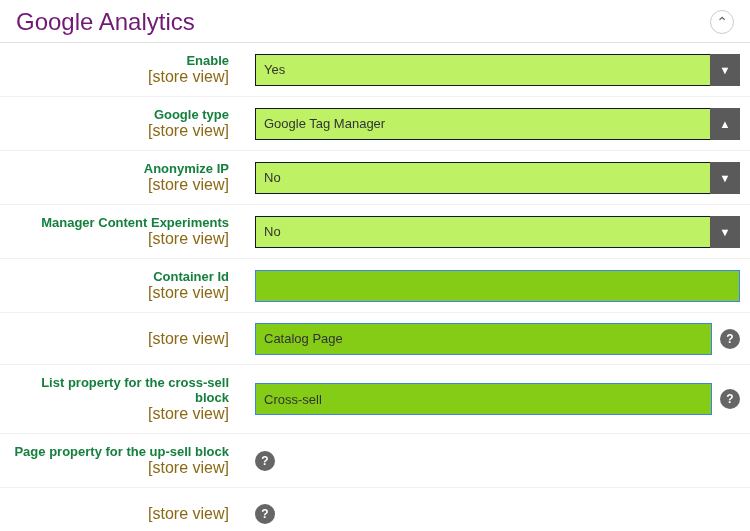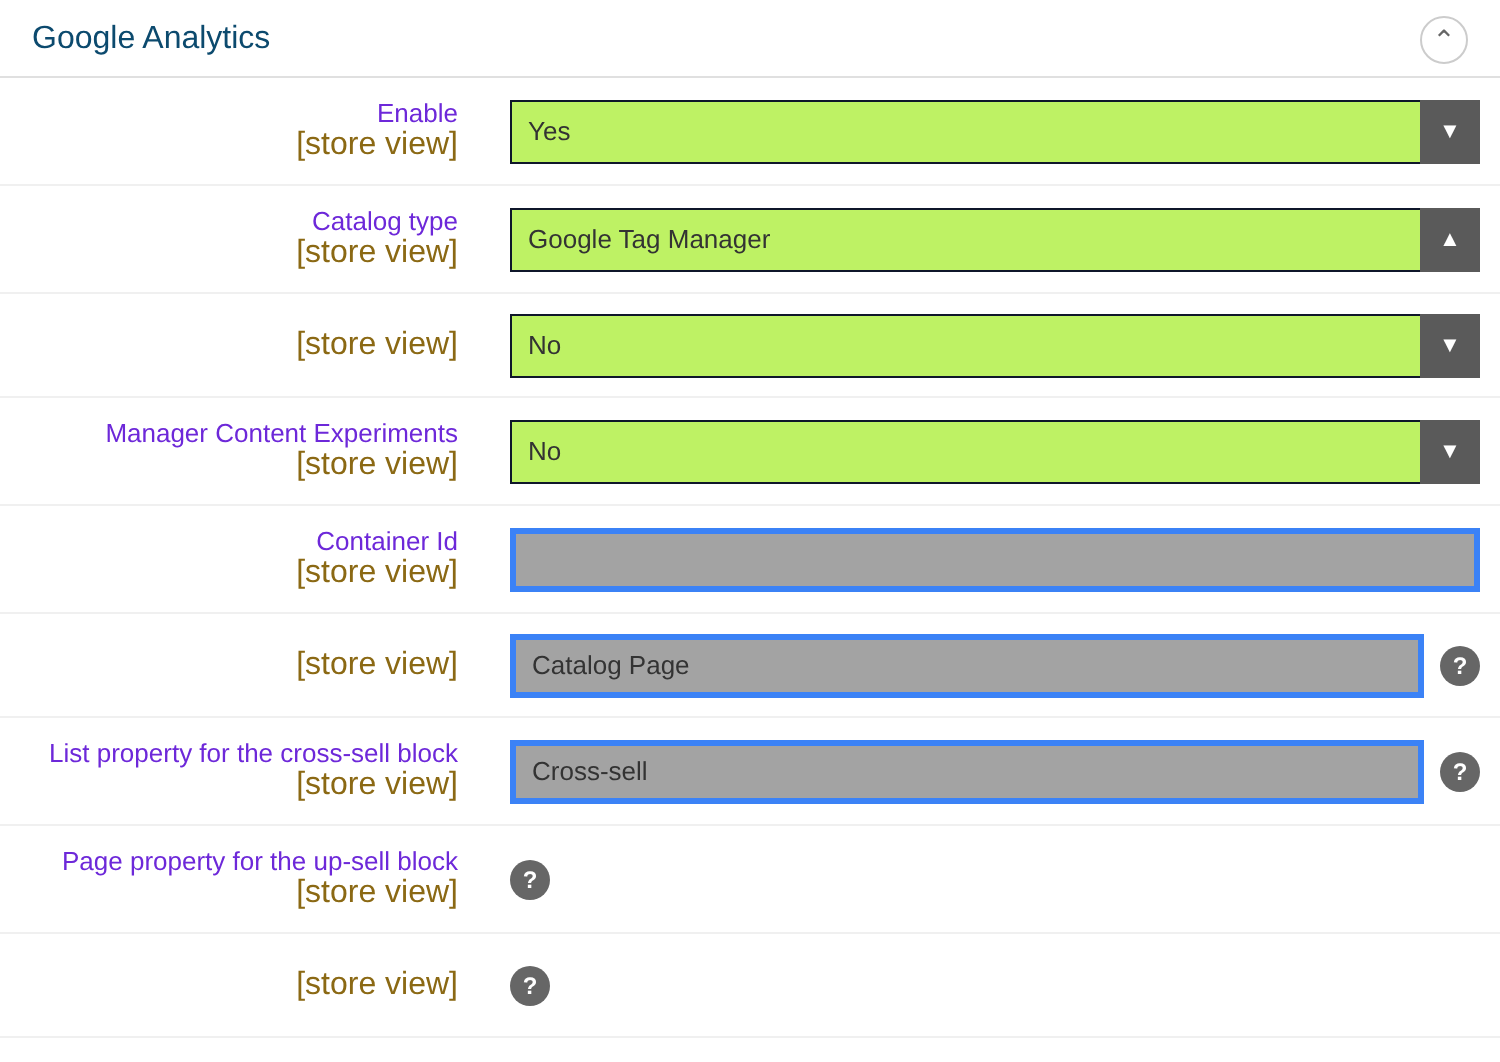--- a/index.html
+++ b/index.html
@@ -14,23 +14,23 @@
 
     .page-header {
       display: flex;
       justify-content: space-between;
       align-items: center;
       padding: 8px 16px 6px 16px;
       border-bottom: 1px solid #e0e0e0;
     }
 
     .page-title {
-      font-size: 16px;
+      font-size: 24px;
       font-weight: 400;
-      color: #0c4a6e;
+      color: #701a75;
     }
 
     .collapse-btn {
       width: 24px;
       height: 24px;
       border: 1px solid #ccc;
       border-radius: 50%;
       background: #fff;
       cursor: pointer;
       display: flex;
@@ -53,22 +53,22 @@
 
     .field-label-cell {
       width: 245px;
       min-width: 245px;
       padding: 10px 16px 10px 10px;
       text-align: right;
       vertical-align: middle;
     }
 
     .field-label {
-      font-weight: 400;
-      color: #6d28d9;
+      font-weight: 700;
+      color: #15803d;
       font-size: 13px;
       display: block;
     }
 
     .store-view {
       color: #8b6914;
       font-size: 16px;
       display: block;
     }
 
@@ -76,22 +76,22 @@
       flex: 1;
       padding: 8px 10px;
       display: flex;
       align-items: center;
       gap: 8px;
     }
 
     .form-input {
       flex: 1;
       height: 32px;
-      border: 3px solid #3b82f6;
-      background: #a3a3a3;
+      border: 1px solid #3b82f6;
+      background: #84cc16;
       padding: 4px 8px;
       font-size: 13px;
       color: #333;
       outline: none;
     }
 
     .select-wrapper {
       flex: 1;
       position: relative;
       display: flex;
@@ -167,32 +167,33 @@
         </div>
         <div class="field-control-cell">
           <div class="select-wrapper">
             <select><option value="Yes">Yes</option><option value="No">No</option></select>
             <div class="select-arrow ">▼</div>
           </div>
         </div>
       </div>
       <div class="form-row">
         <div class="field-label-cell">
-          <span class="field-label">Catalog type</span>
+          <span class="field-label">Google type</span>
           <span class="store-view">[store view]</span>
         </div>
         <div class="field-control-cell">
           <div class="select-wrapper">
             <select><option value="Google Analytics">Google Analytics</option><option value="Google Tag Manager" selected="">Google Tag Manager</option><option value="Universal Analytics">Universal Analytics</option></select>
             <div class="select-arrow up">▲</div>
           </div>
         </div>
       </div>
       <div class="form-row">
         <div class="field-label-cell">
+          <span class="field-label">Anonymize IP</span>
           <span class="store-view">[store view]</span>
         </div>
         <div class="field-control-cell">
           <div class="select-wrapper">
             <select><option value="Yes">Yes</option><option value="No" selected="">No</option></select>
             <div class="select-arrow ">▼</div>
           </div>
         </div>
       </div>
       <div class="form-row">

